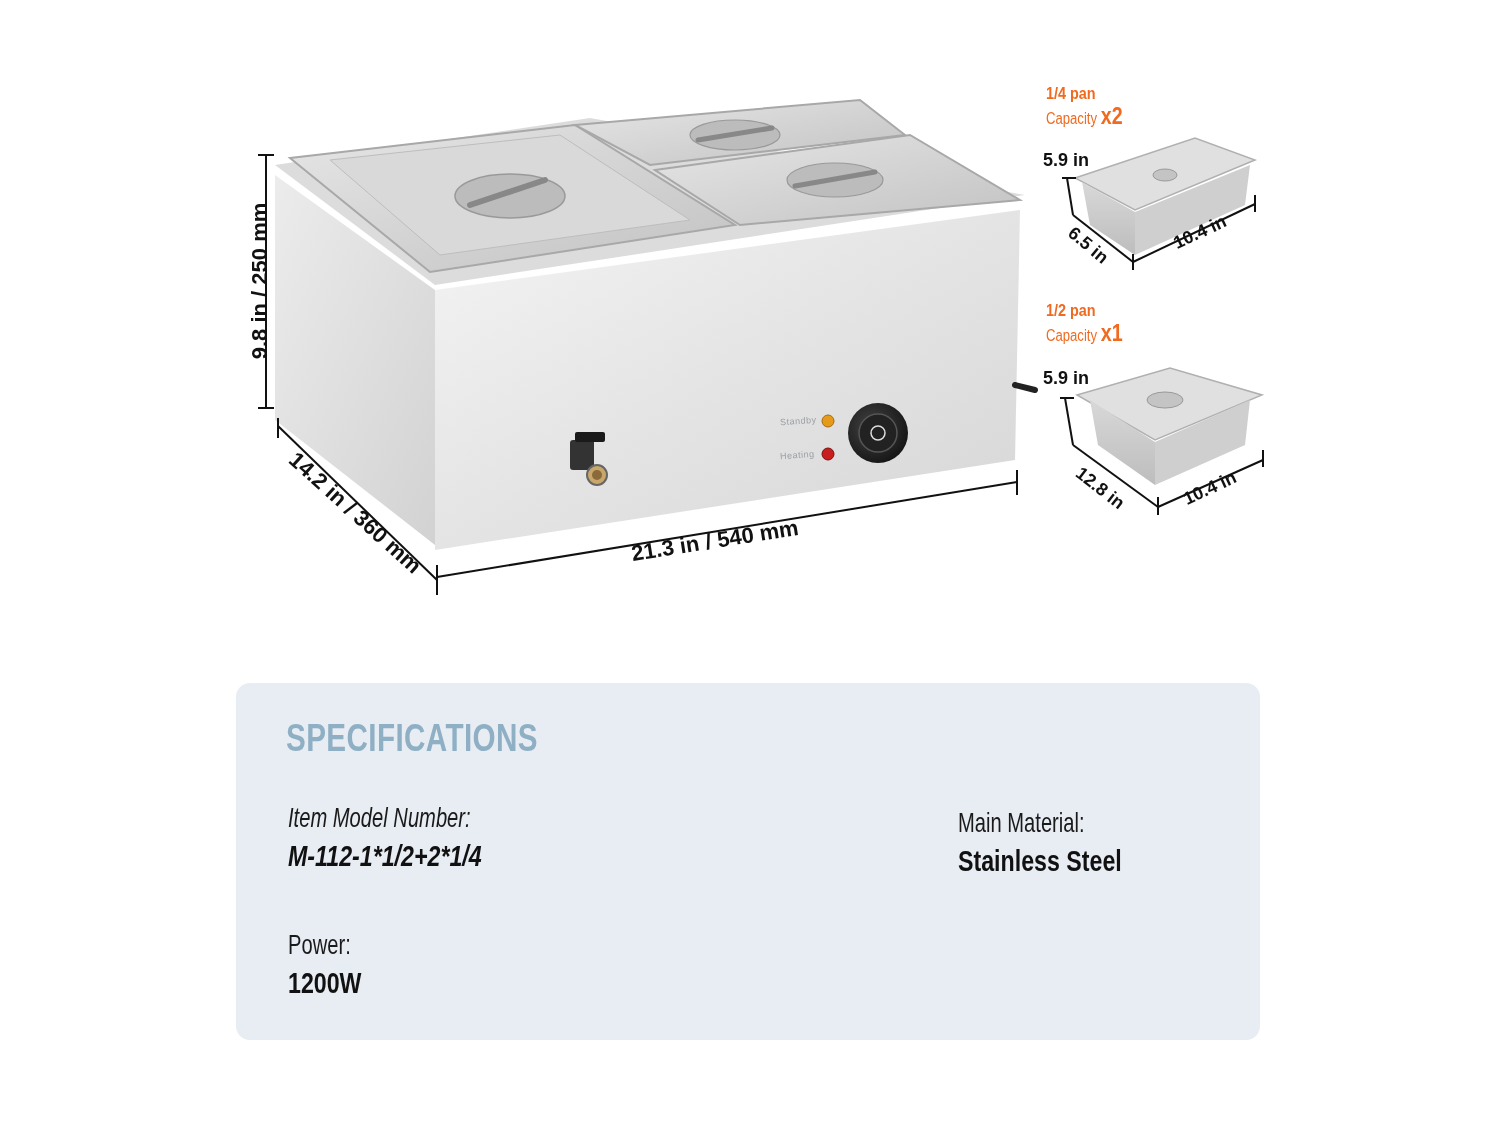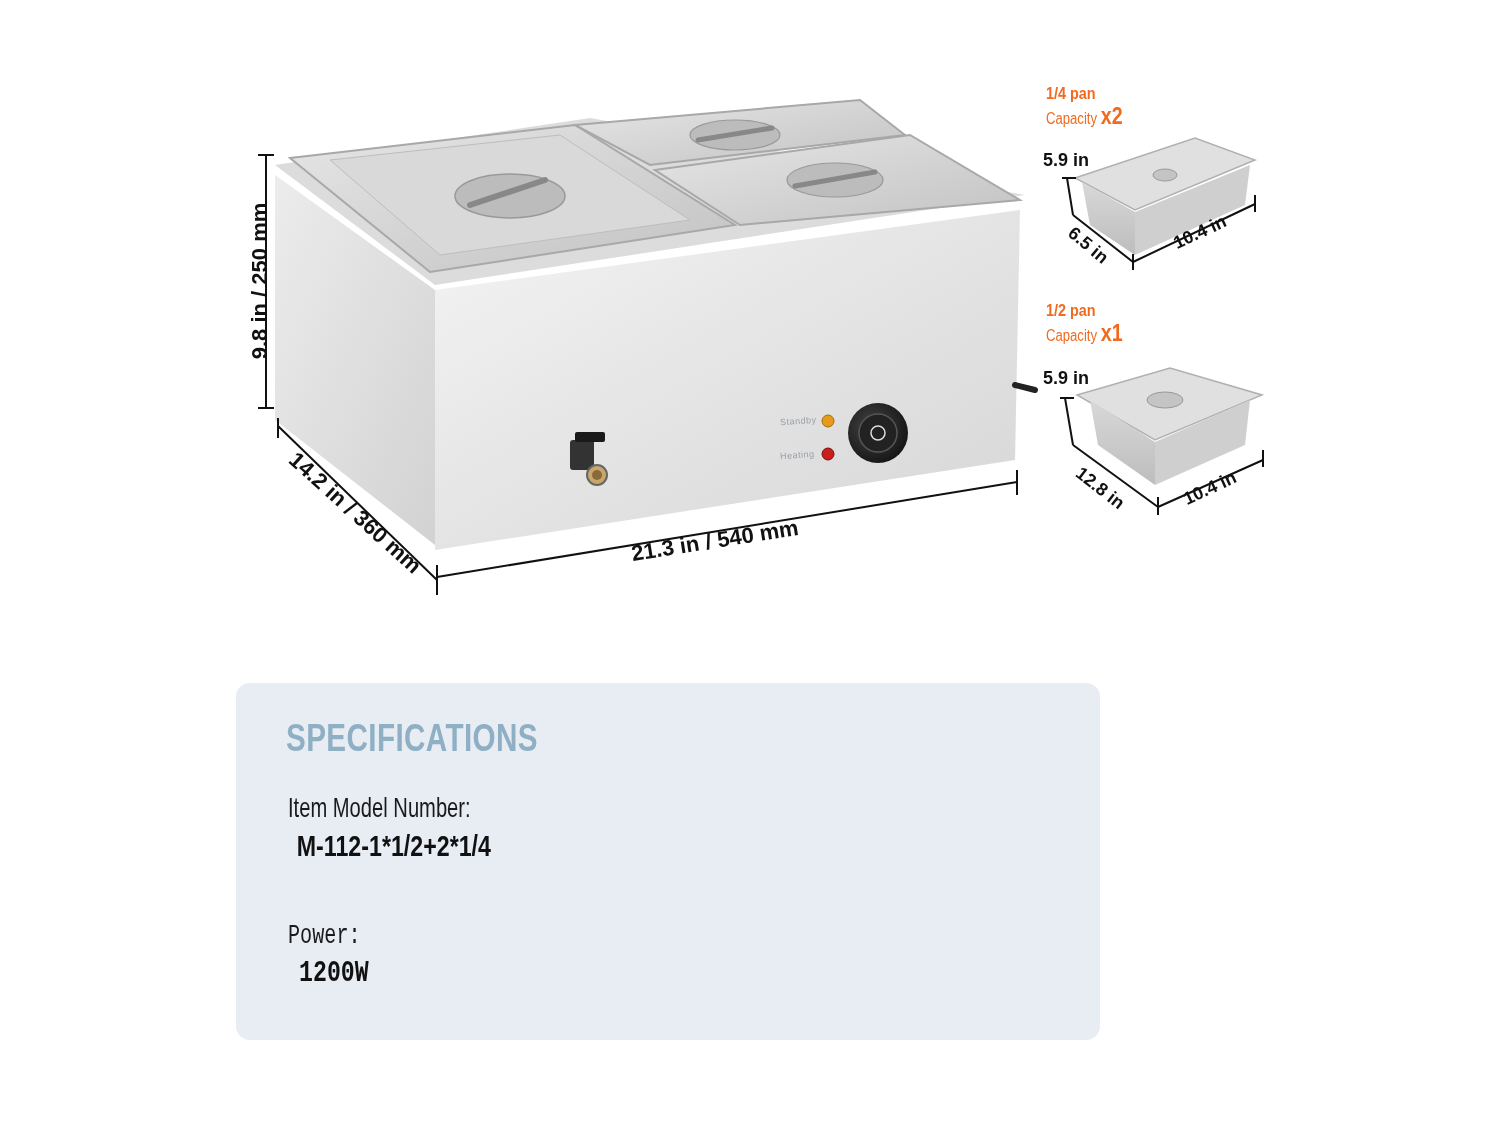--- a/index.html
+++ b/index.html
@@ -20,22 +20,22 @@
   .panel-label { position: absolute; font-family: "Liberation Sans", sans-serif; color: #f06a1f; }
   .pan-title { font-weight: 700; font-size: 16px; transform: scaleX(0.9); transform-origin: left; }
   .pan-cap { font-size: 16px; transform: scaleX(0.82); transform-origin: left; }
   .pan-cap b { font-weight: 700; font-size: 24px; }
 
   .small-dim { position: absolute; font-weight: 700; font-size: 18px; color: #111; white-space: nowrap; }
 
   .led-label { position: absolute; font-size: 9px; color: #9aa0a6; letter-spacing: .5px; }
 
   .spec-card {
-    position: absolute; left: 236px; top: 683px; width: 864px; height: 357px;
-    background: #e8edf4; border-radius: 14px; text-align: right;
+    position: absolute; left: 236px; top: 683px; width: 1024px; height: 357px;
+    background: #e8edf4; border-radius: 14px;
   }
   .spec-title {
     position: absolute; left: 50px; top: 34px; font-size: 38px; font-weight: 700;
     color: #8fb0c4; letter-spacing: .5px; transform: scaleX(0.78); transform-origin: left;
     font-family: "Liberation Sans", sans-serif;
   }
   .spec-item { position: absolute; }
   .spec-label {
     font-size: 28px; color: #1a1a1a; font-weight: 400; white-space: nowrap;
     transform: scaleX(0.72); transform-origin: left; display: block; line-height: 34px;
@@ -176,22 +176,26 @@
     <b>x1</b>
   </div>
   <div class="small-dim" style="left:1043px;top:368px;">5.9 in</div>
   <div class="small-dim" style="left:1072px;top:478px;transform:rotate(38deg);">12.8 in</div>
   <div class="small-dim" style="left:1182px;top:478px;transform:rotate(-25deg);">10.4 in</div>
 </div>
 
 <div class="spec-card">
   <div class="spec-title">SPECIFICATIONS</div>
 
-  <div class="spec-item" style="left:52px;top:108px;">
+  <div class="spec-item" style="left:52px;top:118px;font-style:italic;">
     <span class="spec-label">Item Model Number:</span>
     <span class="spec-value">M-112-1*1/2+2*1/4</span>
   </div>
-
-  <div class="spec-item" style="left:52px;top:236px;font-family:Liberation Mono, monospace;">
+  <div class="spec-item" style="left:722px;top:123px;">
+    <span class="spec-label">Main Material:</span>
+    <span class="spec-value">Stainless Steel</span>
+  </div>
+
+  <div class="spec-item" style="left:52px;top:245px;">
     <span class="spec-label">Power:</span>
     <span class="spec-value">1200W</span>
   </div>
 </div>
 
 </body></html>

